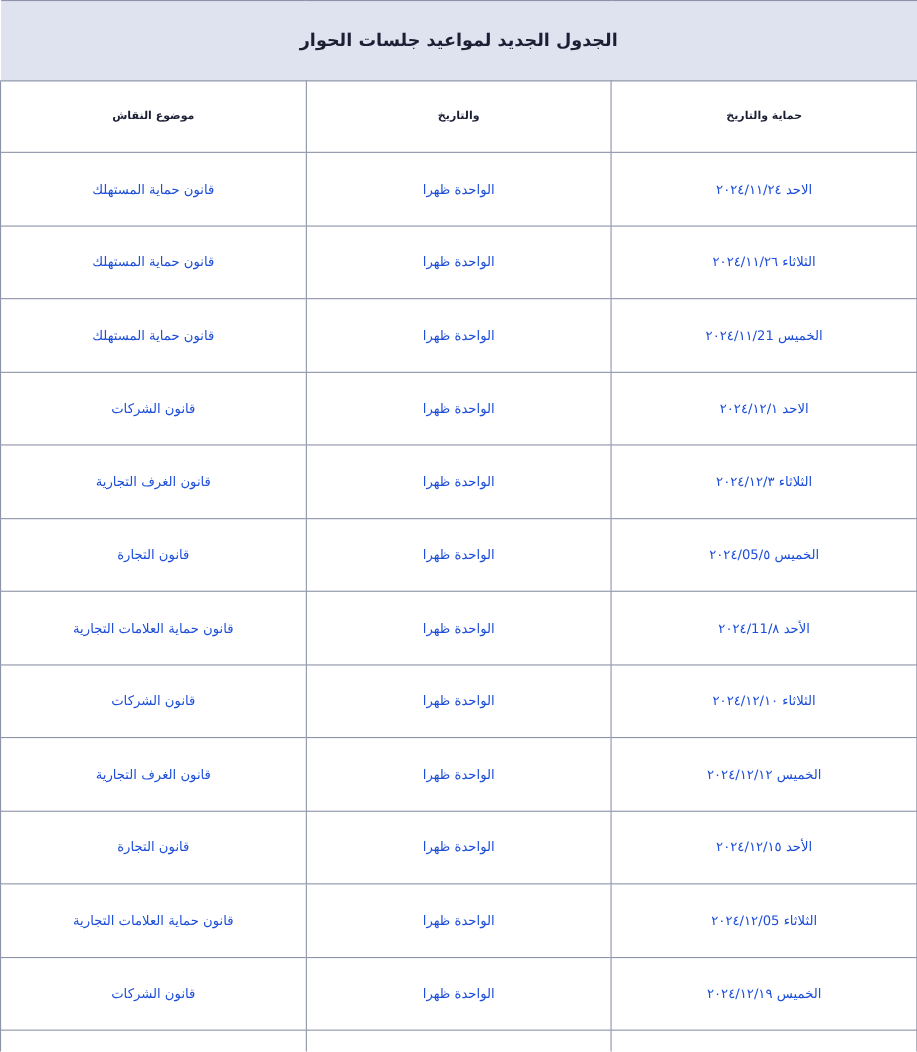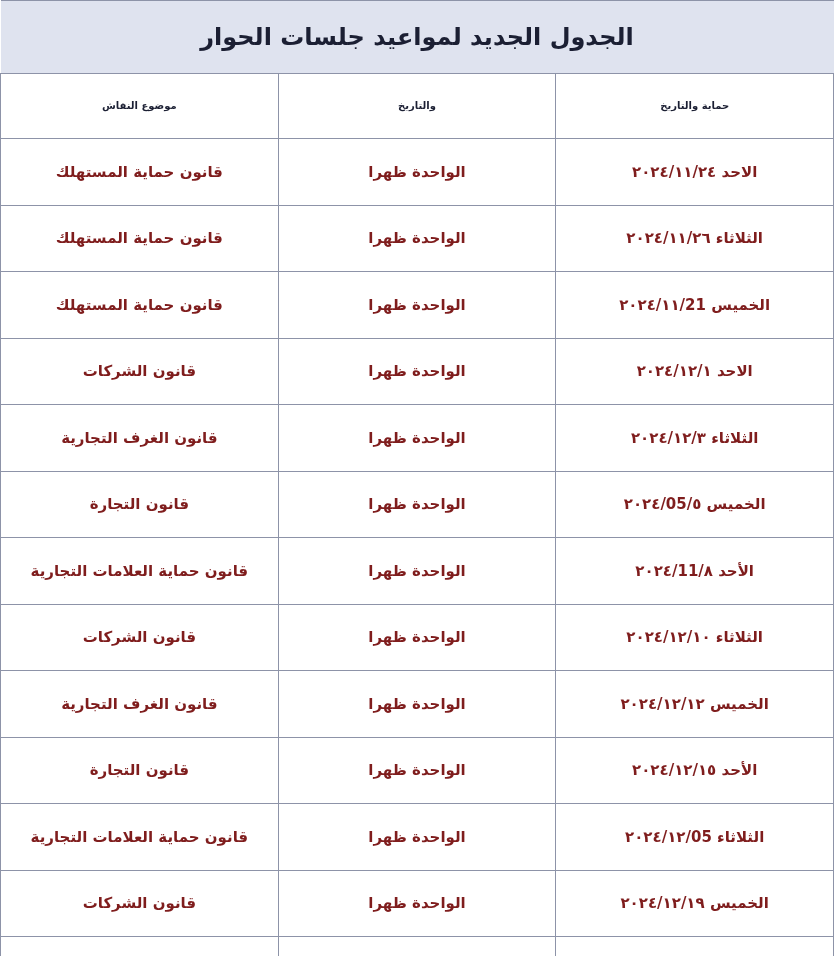--- a/index.html
+++ b/index.html
@@ -29,39 +29,39 @@
   }
   table.schedule td, table.schedule th {
     border: 1px solid #8d93a8;
     padding: 0;
     vertical-align: middle;
     text-align: center;
   }
   .title-cell {
     background: #dfe3ef;
     height: 72px;
-    font-size: 24px;
+    font-size: 16px;
     font-weight: bold;
     color: #1b1f33;
     letter-spacing: 0px;
     border-right: none !important;
     border-left: none !important;
     margin-top: 22px;
   }
   .head-cell {
     height: 64px;
     font-size: 10px;
     font-weight: bold;
     color: #1b1f33;
   }
   .body-cell {
     height: 65.5px;
-    font-size: 15px;
-    color: #7f1d1d;
-    font-weight: bold;
+    font-size: 12px;
+    color: #1d4ed8;
+    font-weight: normal;
   }
   .col-date   { width: 280px; }
   .col-time   { width: 277px; }
   .col-topic  { width: 275px; }
   .cell-inner {
     display: flex;
     align-items: center;
     justify-content: center;
     height: 100%;
     padding: 0 8px;

